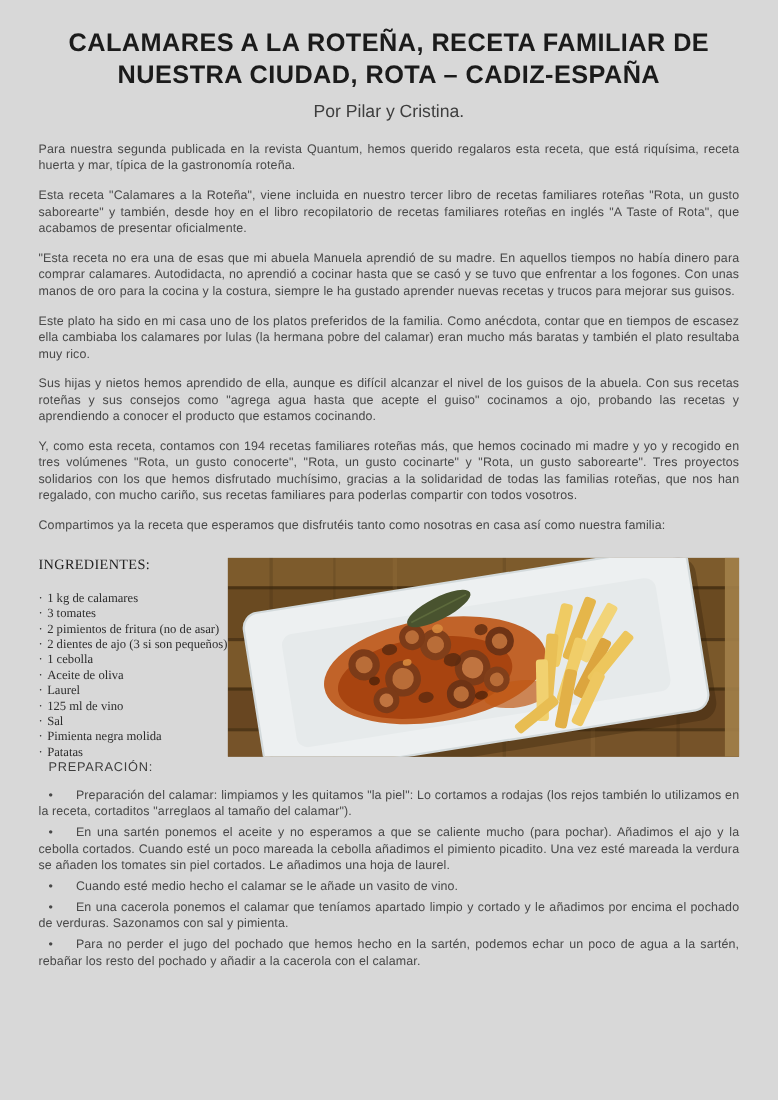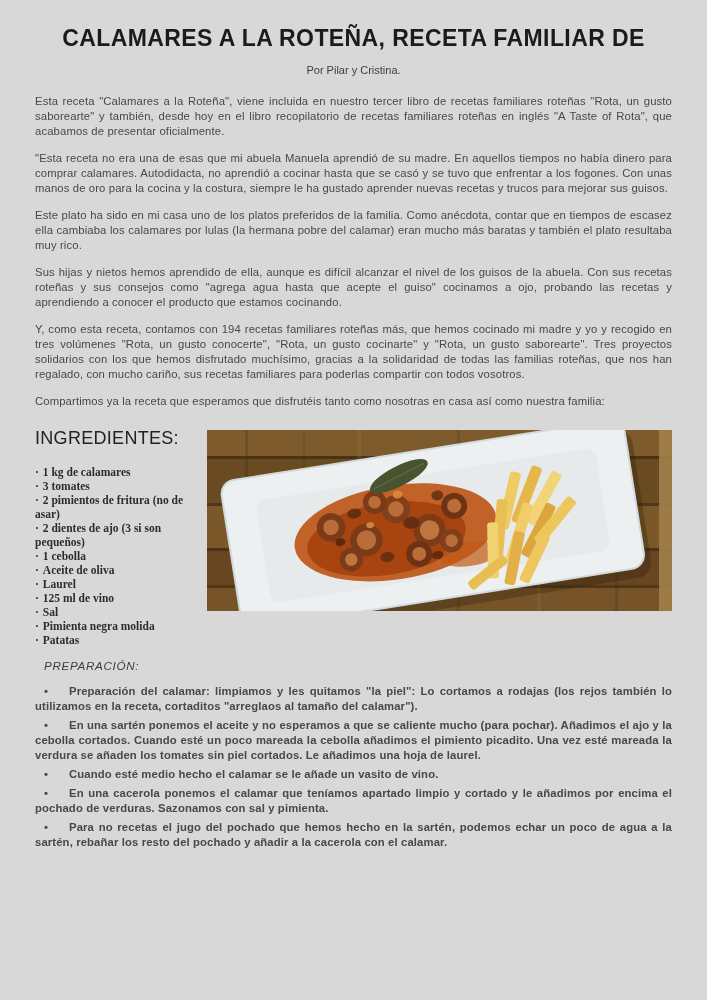--- a/index.html
+++ b/index.html
@@ -19,88 +19,89 @@
     color: #1b1b1b;
     text-align: center;
     font-size: 23px;
     line-height: 29px;
     letter-spacing: 0.4px;
     margin: 24px 0 0 0;
   }
   .title span { display: block; white-space: nowrap; }
   .byline {
     text-align: center;
-    font-size: 11px;
+    font-size: 16px;
     color: #3e3e3e;
     margin: 11px 0 0 0;
   }
   .intro { margin-top: 18px; }
   .para {
     font-size: 11.3px;
     line-height: 15px;
     letter-spacing: 0.12px;
     text-align: justify;
     margin: 0 0 12px 0;
   }
   .ingredients-row { display: flex; margin-top: 2px; }
   .ingredients-col { width: 172px; flex: none; }
   .ing-heading {
-    font-family: Liberation Sans, sans-serif;
-    font-size: 18px;
+    font-family: Liberation Serif, serif;
+    font-size: 13px;
     letter-spacing: 0.3px;
     color: #222;
     margin: 7px 0 0 0;
     font-weight: 500;
   }
   .ing-list {
     list-style: none;
     margin: 16px 0 0 0;
     padding: 0;
     font-family: "Liberation Serif", "DejaVu Serif", serif;
     font-size: 11.5px;
     color: #2d2d2d;
   }
-  .ing-list li { line-height: 14px; font-weight: bold; }
+  .ing-list li { line-height: 14px; }
   .ing-bullet { margin-right: 4px; }
   .photo-wrap { width: 465px; height: 181px; flex: none; margin-top: 9px; }
   .prep-heading {
     font-size: 11.6px;
     letter-spacing: 0.7px;
     color: #3d3d3d;
-    margin: 12px 0 12px 0;
+    margin: 0 0 12px 0;
     padding-left: 9px;
-    font-style: italic;
   }
   .step {
     font-size: 11.3px;
     line-height: 15px;
     letter-spacing: 0.12px;
     text-align: justify;
     margin: 0 0 4px 0;
   }
   .step-bullet {
     display: inline-block;
     width: 34px;
     padding-left: 9px;
     box-sizing: border-box;
   }
-  .steps { margin-bottom: 22px; font-weight: bold; }
+  .steps { margin-bottom: 22px; }
 </style>
 </head>
 <body>
 
 <div class="page">
 
   <h1 class="title">
     <span>CALAMARES A LA ROTEÑA, RECETA FAMILIAR DE</span>
+    <span>NUESTRA CIUDAD, ROTA – CADIZ-ESPAÑA</span>
   </h1>
 
   <p class="byline">Por Pilar y Cristina.</p>
 
   <div class="intro">
+    <p class="para">Para nuestra segunda publicada en la revista Quantum, hemos querido regalaros esta receta, que está riquísima, receta huerta y mar, típica de la gastronomía roteña.</p>
     <p class="para">Esta receta "Calamares a la Roteña", viene incluida en nuestro tercer libro de recetas familiares roteñas "Rota, un gusto saborearte" y también, desde hoy en el libro recopilatorio de recetas familiares roteñas en inglés "A Taste of Rota", que acabamos de presentar oficialmente.</p>
     <p class="para">"Esta receta no era una de esas que mi abuela Manuela aprendió de su madre. En aquellos tiempos no había dinero para comprar calamares. Autodidacta, no aprendió a cocinar hasta que se casó y se tuvo que enfrentar a los fogones. Con unas manos de oro para la cocina y la costura, siempre le ha gustado aprender nuevas recetas y trucos para mejorar sus guisos.</p>
     <p class="para">Este plato ha sido en mi casa uno de los platos preferidos de la familia. Como anécdota, contar que en tiempos de escasez ella cambiaba los calamares por lulas (la hermana pobre del calamar) eran mucho más baratas y también el plato resultaba muy rico.</p>
     <p class="para">Sus hijas y nietos hemos aprendido de ella, aunque es difícil alcanzar el nivel de los guisos de la abuela. Con sus recetas roteñas y sus consejos como "agrega agua hasta que acepte el guiso" cocinamos a ojo, probando las recetas y aprendiendo a conocer el producto que estamos cocinando.</p>
     <p class="para">Y, como esta receta, contamos con 194 recetas familiares roteñas más, que hemos cocinado mi madre y yo y recogido en tres volúmenes "Rota, un gusto conocerte", "Rota, un gusto cocinarte" y "Rota, un gusto saborearte". Tres proyectos solidarios con los que hemos disfrutado muchísimo, gracias a la solidaridad de todas las familias roteñas, que nos han regalado, con mucho cariño, sus recetas familiares para poderlas compartir con todos vosotros.</p>
     <p class="para">Compartimos ya la receta que esperamos que disfrutéis tanto como nosotras en casa así como nuestra familia:</p>
   </div>
 
   <div class="ingredients-row">
     <div class="ingredients-col">
@@ -190,16 +191,16 @@
     </div>
   </div>
 
   <div class="prep-heading">PREPARACIÓN:</div>
 
   <div class="steps">
     <p class="step"><span class="step-bullet">•</span><span>Preparación del calamar:  limpiamos y les quitamos "la piel": Lo cortamos a rodajas (los rejos también lo utilizamos en la receta, cortaditos "arreglaos al tamaño del calamar").</span></p>
     <p class="step"><span class="step-bullet">•</span><span>En una sartén ponemos el aceite y no esperamos a que se caliente mucho (para pochar). Añadimos el ajo y la cebolla cortados. Cuando esté un poco mareada la cebolla añadimos el pimiento picadito. Una vez esté mareada la verdura se añaden los tomates sin piel cortados. Le añadimos una hoja de laurel.</span></p>
     <p class="step"><span class="step-bullet">•</span><span>Cuando esté medio hecho el calamar se le añade un vasito de vino.</span></p>
     <p class="step"><span class="step-bullet">•</span><span>En una cacerola ponemos el calamar que teníamos apartado limpio y cortado y le añadimos por encima el pochado de verduras. Sazonamos con sal y pimienta.</span></p>
-    <p class="step"><span class="step-bullet">•</span><span>Para no recetas el jugo del pochado que hemos hecho en la sartén, podemos echar un poco de agua a la sartén, rebañar los resto del pochado y añadir a la cacerola con el calamar.</span></p>
+    <p class="step"><span class="step-bullet">•</span><span>Para no perder el jugo del pochado que hemos hecho en la sartén, podemos echar un poco de agua a la sartén, rebañar los resto del pochado y añadir a la cacerola con el calamar.</span></p>
   </div>
 
 </div>
 
 </body></html>

